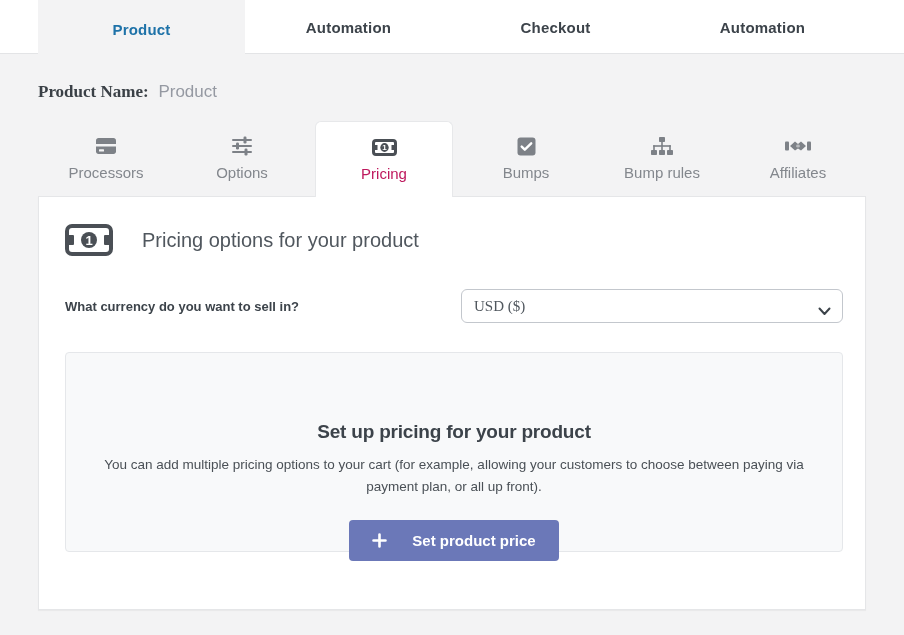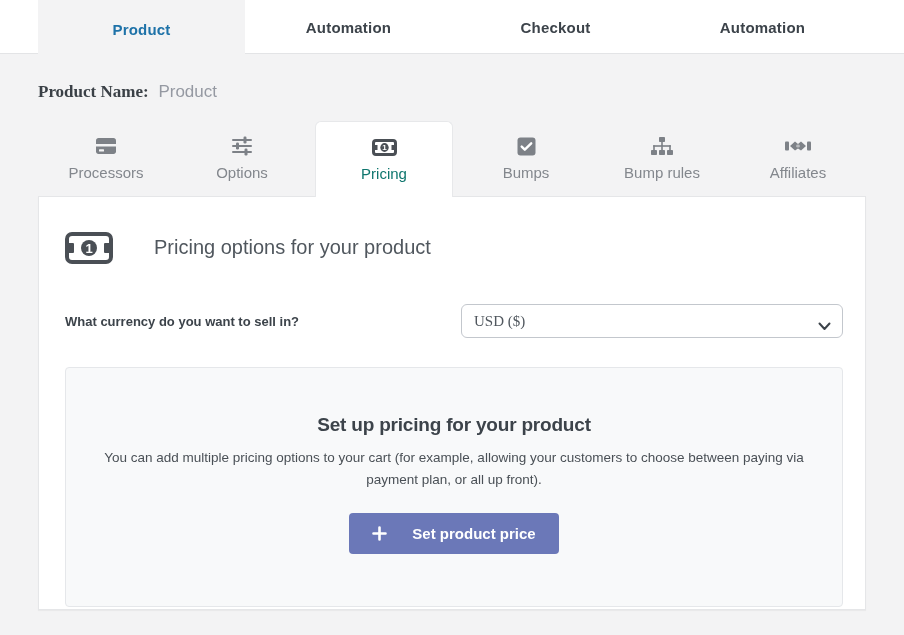--- a/index.html
+++ b/index.html
@@ -39,48 +39,48 @@
   .subtab{
     flex:1;height:75px;display:flex;flex-direction:column;align-items:center;
     padding-top:15px;gap:9px;cursor:pointer;color:#7d8187;
   }
   .st-label{font-size:15px;color:#83878d;line-height:1;}
   .subtab.active{
     background:#fff;border:1px solid #e7e8ea;border-bottom:none;
     border-radius:6px 6px 0 0;z-index:3;margin:0 5px;height:76px;position:relative;
     color:#4a4f55;
   }
-  .subtab.active .st-label{color:#0f766e;}
+  .subtab.active .st-label{color:#be185d;}
   .st-icon{display:flex;align-items:center;justify-content:center;height:20px;}
 
   
   .panel{
     position:absolute;top:196px;left:38px;width:828px;height:414px;
     background:#fff;border:1px solid #e5e6e8;box-shadow:0 1px 1px rgba(0,0,0,.04);
   }
   .panel-heading{display:flex;align-items:center;gap:29px;padding:27px 26px 0 26px;}
-  .panel-heading h2{margin:12px;font-size:20px;font-weight:400;color:#50575e;}
+  .panel-heading h2{margin:0;font-size:20px;font-weight:400;color:#50575e;}
 
   .currency-row{
     display:flex;align-items:center;justify-content:space-between;
     padding:0 22px 0 26px;margin-top:33px;
   }
   .currency-label{font-size:13px;font-weight:700;color:#3c434a;}
   .select-wrap{position:relative;width:382px;}
   .select-wrap select{
     width:100%;height:34px;appearance:none;-webkit-appearance:none;-moz-appearance:none;
     background:#fff;border:1px solid #c3c7cd;border-radius:6px;
     padding:0 32px 0 12px;font-size:15px;color:#50575e;font-family:Liberation Serif, serif;cursor:pointer;
   }
   .chevron{position:absolute;right:12px;top:13px;pointer-events:none;}
 
   .setup-box{
-    margin:29px 22px 0 26px;height:240px;
+    margin:29px 22px 0 26px;height:200px;
     background:#f8f9fa;border:1px solid #e5e7ea;border-radius:4px;
-    text-align:center;padding-top:46px;
+    text-align:center;padding-top:68px;
   }
   .setup-title{margin:0;font-size:19px;font-weight:700;color:#3c434a;letter-spacing:-.2px;}
   .setup-desc{margin:11px auto 0;max-width:740px;font-size:13.5px;line-height:1.62;color:#4a5056;}
   .setup-btn{
     margin-top:22px;display:inline-flex;align-items:center;gap:25px;
     background:var(--btn);color:#fff;border:none;border-radius:4px;
     padding:12px 23px;font-size:15px;font-weight:700;font-family:inherit;cursor:pointer;
   }
 </style>
 </head>

